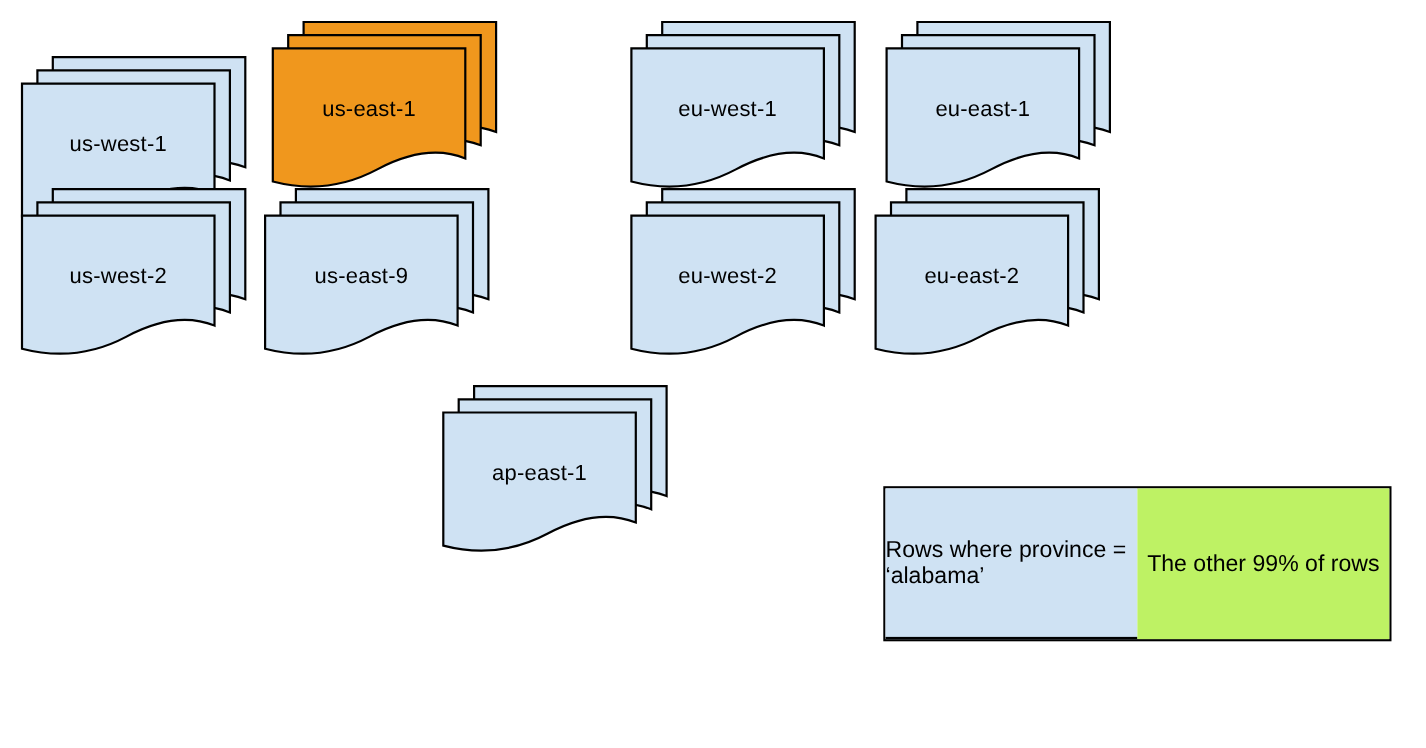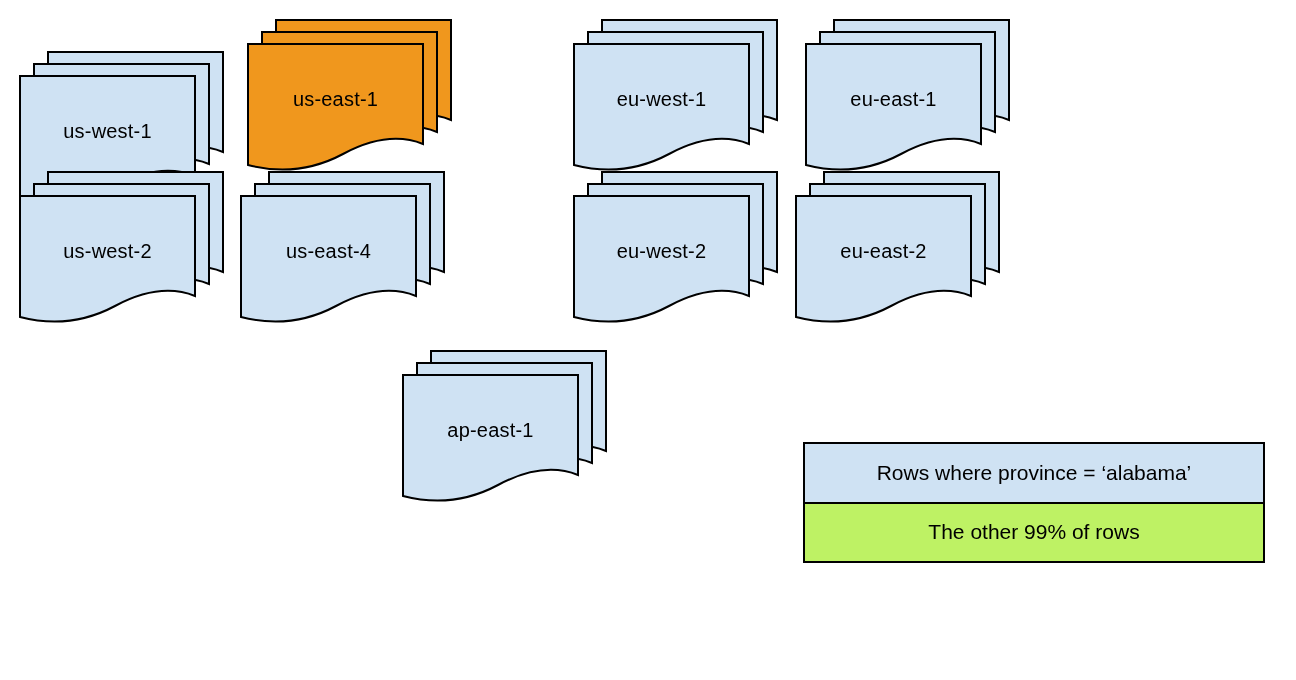--- a/index.html
+++ b/index.html
@@ -40,25 +40,25 @@
     justify-content: center;
     font-size: 20px;
     color: #000000;
     letter-spacing: 0.2px;
   }
   .legend {
     position: absolute;
     left: 803px;
     top: 442px;
     width: 462px;
-    height: 121px;
+    height: 141px;
     border: 2px solid #000000;
     box-sizing: border-box;
     display: flex;
-    flex-direction: column;
+    flex-direction: row;
   }
   .legend-row {
     flex: 1;
     display: flex;
     align-items: center;
     justify-content: center;
     font-size: 21px;
     color: #000000;
   }
   .legend-row.first {
@@ -142,21 +142,21 @@
     <div class="stack" style="left: 240px; top: 171px;">
       <svg class="page back" viewBox="0 0 177 130" aria-hidden="true">
         <path d="M1,1 H176 V101 Q141,87 96,111 Q51,135 1,122 Z" stroke-width="2" stroke-linejoin="miter" fill="#CFE2F3" stroke="#000000"></path>
       </svg>
       <svg class="page mid" viewBox="0 0 177 130" aria-hidden="true">
         <path d="M1,1 H176 V101 Q141,87 96,111 Q51,135 1,122 Z" stroke-width="2" stroke-linejoin="miter" fill="#CFE2F3" stroke="#000000"></path>
       </svg>
       <svg class="page front" viewBox="0 0 177 130" aria-hidden="true">
         <path d="M1,1 H176 V101 Q141,87 96,111 Q51,135 1,122 Z" stroke-width="2" stroke-linejoin="miter" fill="#CFE2F3" stroke="#000000"></path>
       </svg>
-      <div class="stack-label">us-east-4</div>
+      <div class="stack-label">us-east-9</div>
     </div>
     <div class="stack" style="left: 573px; top: 171px;">
       <svg class="page back" viewBox="0 0 177 130" aria-hidden="true">
         <path d="M1,1 H176 V101 Q141,87 96,111 Q51,135 1,122 Z" stroke-width="2" stroke-linejoin="miter" fill="#CFE2F3" stroke="#000000"></path>
       </svg>
       <svg class="page mid" viewBox="0 0 177 130" aria-hidden="true">
         <path d="M1,1 H176 V101 Q141,87 96,111 Q51,135 1,122 Z" stroke-width="2" stroke-linejoin="miter" fill="#CFE2F3" stroke="#000000"></path>
       </svg>
       <svg class="page front" viewBox="0 0 177 130" aria-hidden="true">
         <path d="M1,1 H176 V101 Q141,87 96,111 Q51,135 1,122 Z" stroke-width="2" stroke-linejoin="miter" fill="#CFE2F3" stroke="#000000"></path>

